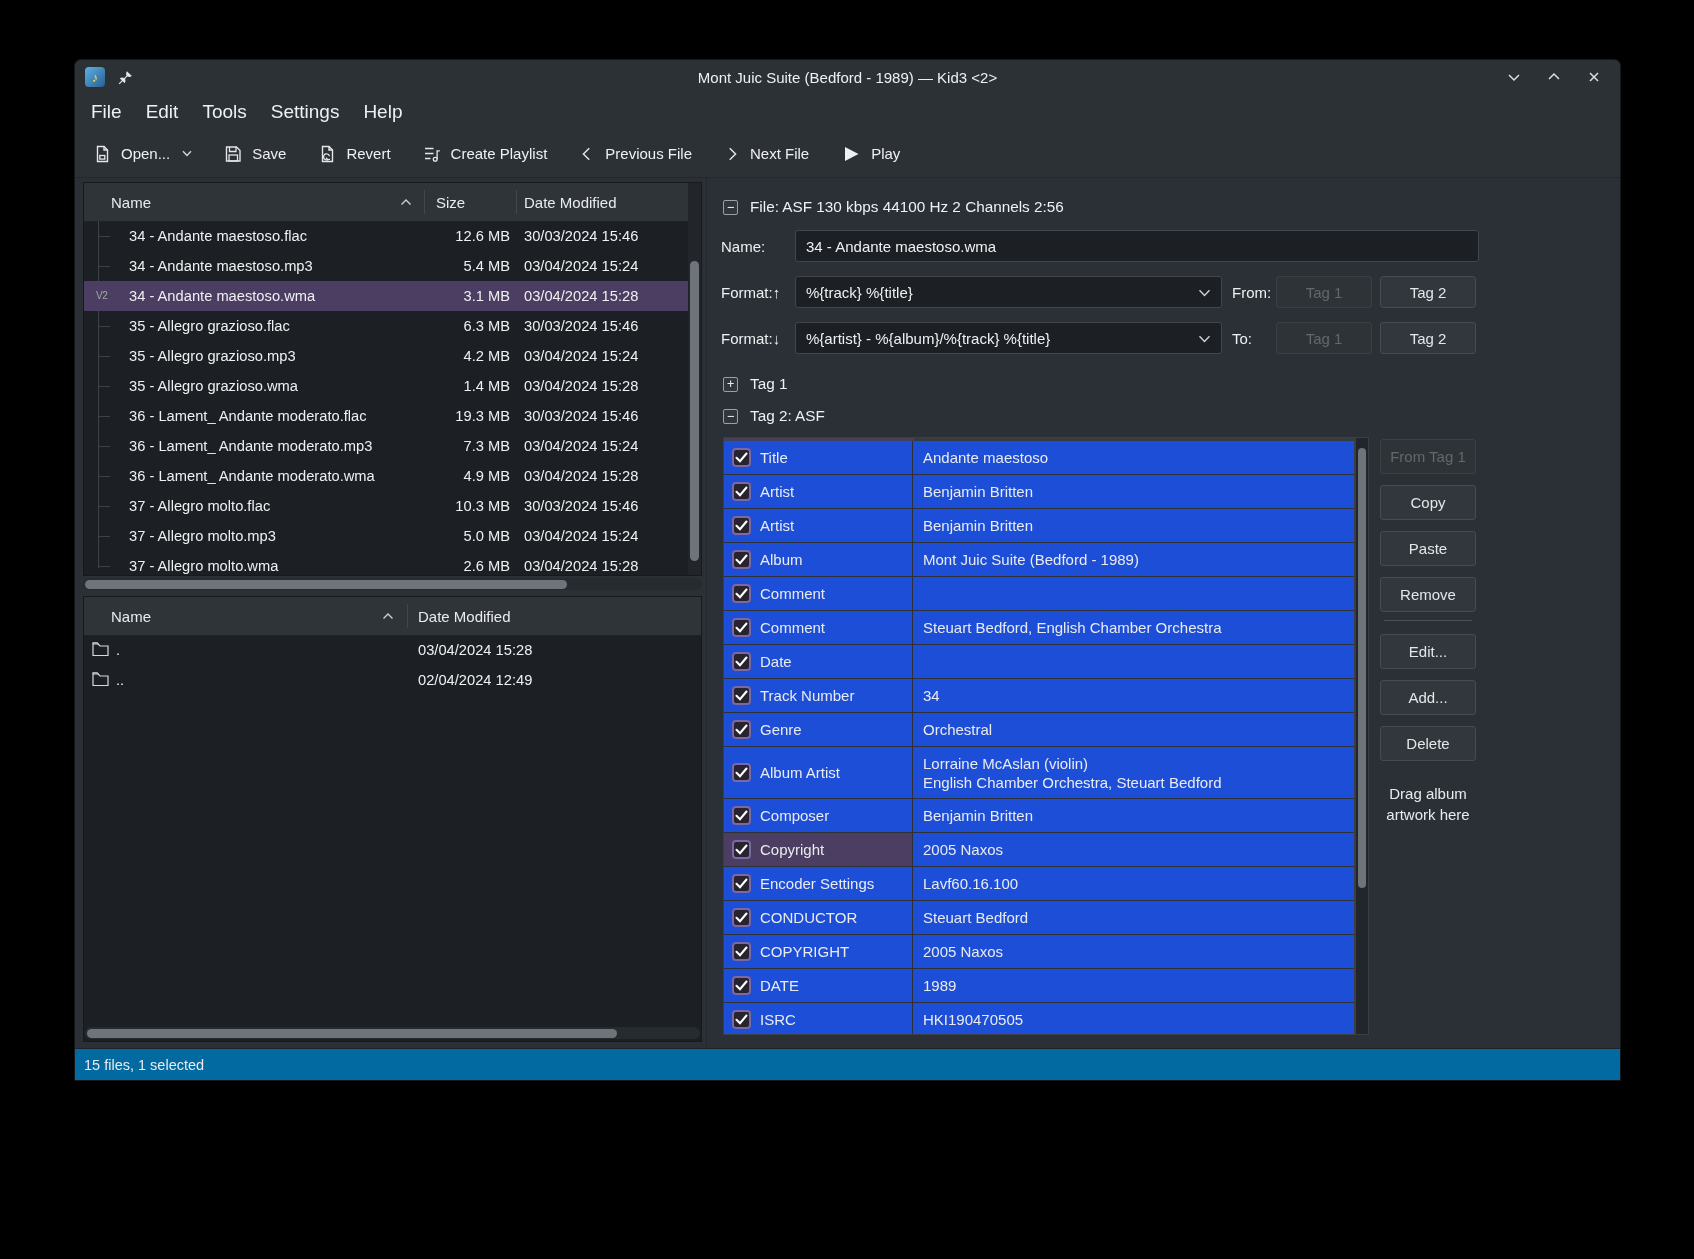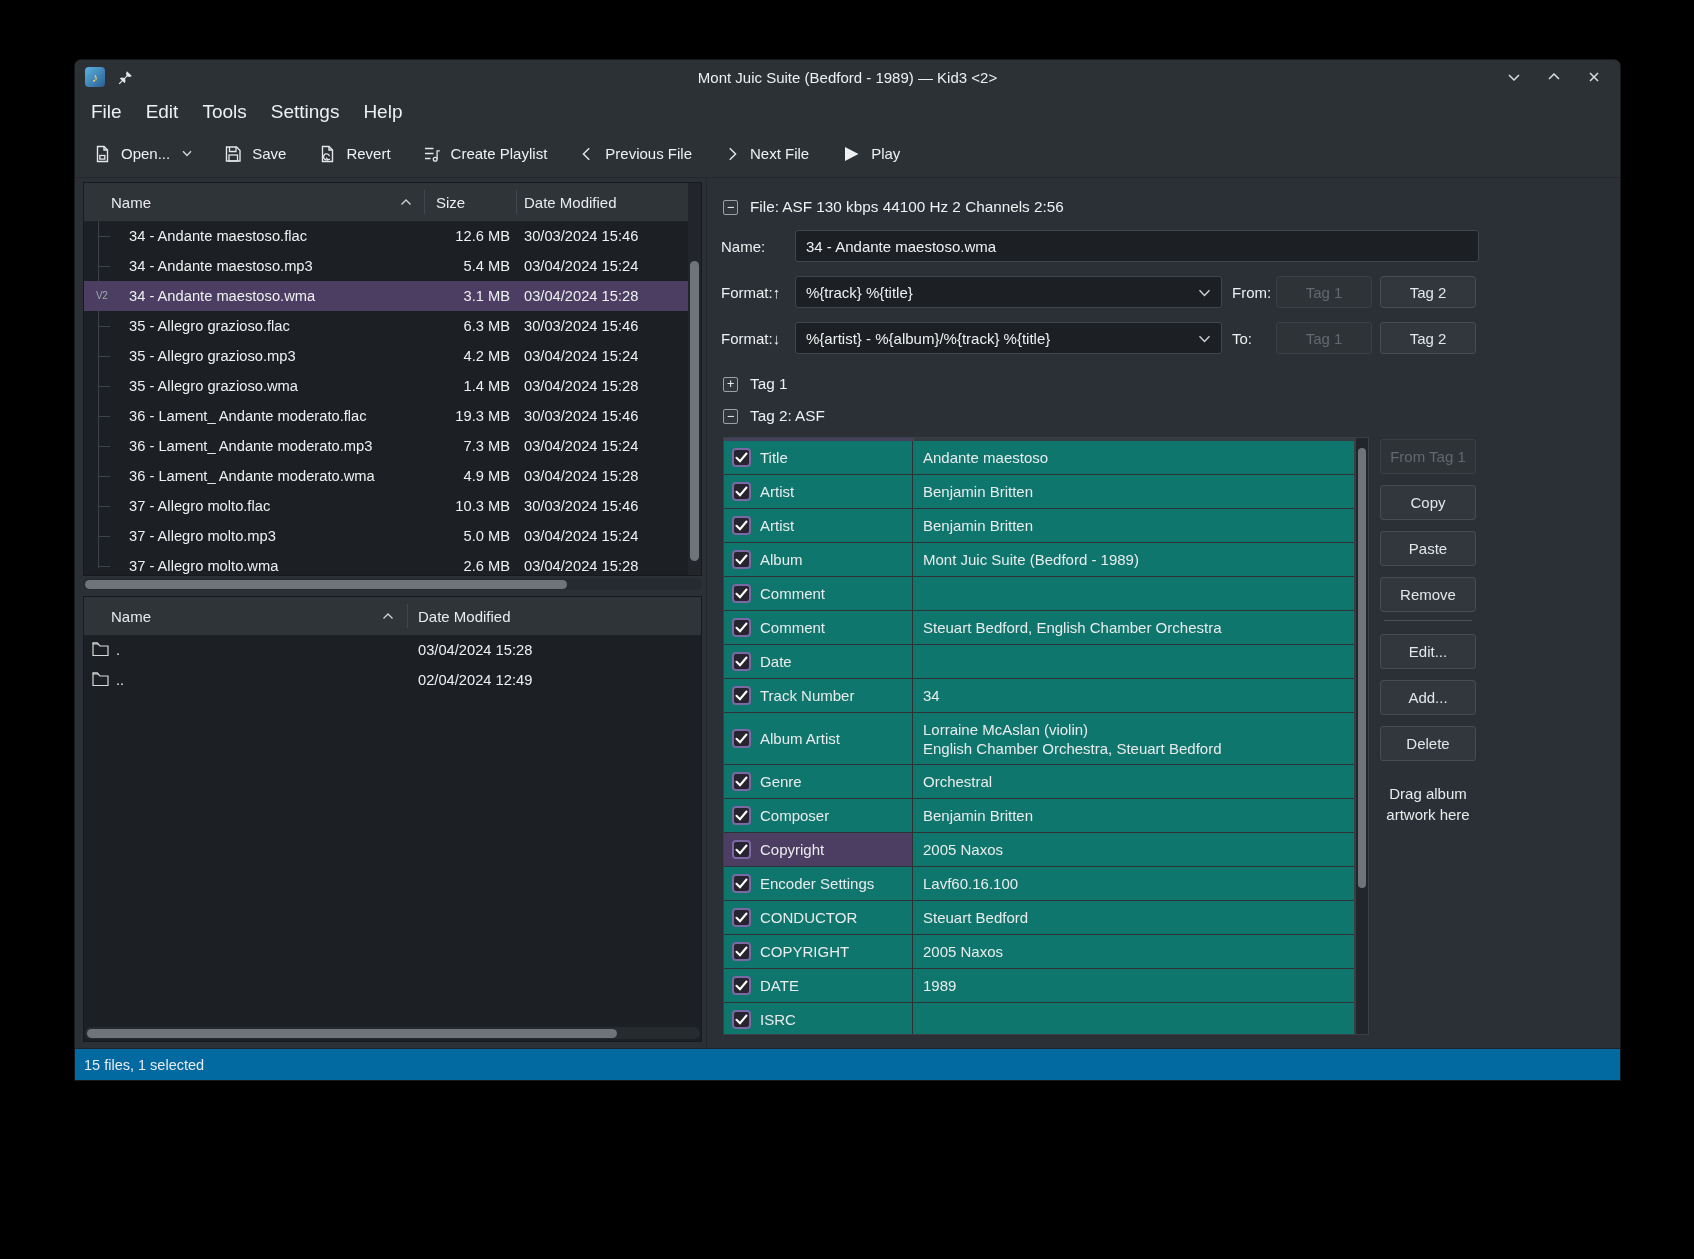--- a/index.html
+++ b/index.html
@@ -67,21 +67,21 @@
   .text-input{position:absolute;left:720px;top:170px;width:684px;height:32px;background:#1c2024;border:1px solid #41464d;border-radius:3px;box-sizing:border-box;display:flex;align-items:center;padding-left:10px;font-size:15px;}
   .combo{position:absolute;left:720px;width:427px;height:32px;background:#1c2024;border:1px solid #41464d;border-radius:3px;box-sizing:border-box;display:flex;align-items:center;padding:0 40px 0 10px;font-size:15px;}
   .combo .chev{position:absolute;right:10px;top:12px;}
   .btn{position:absolute;width:96px;background:#31373d;border:1px solid #474c52;border-radius:3px;display:flex;align-items:center;justify-content:center;font-size:15px;color:#e4e6e8;box-sizing:border-box;}
   .btn.h32{height:32px;}
   .btn.h35{height:35px;}
   .btn.disabled{background:#2e3338;border-color:#3b4046;color:#62686d;}
   .side-sep{position:absolute;left:1309px;top:560px;width:88px;height:1px;background:#4b5056;}
   .artwork-hint{position:absolute;left:1295px;top:723px;width:116px;text-align:center;font-size:15px;line-height:21px;color:#e9ebed;}
   
-  .tag-table{position:absolute;left:648px;top:377px;width:632px;height:598px;background:#0f766e;border:1px solid #3a3f45;box-sizing:border-box;overflow:hidden;}
+  .tag-table{position:absolute;left:648px;top:377px;width:632px;height:598px;background:#1d4ed8;border:1px solid #3a3f45;box-sizing:border-box;overflow:hidden;}
   .tt-strip-l{position:absolute;left:0;top:0;width:190px;height:3px;background:#46405a;}
   .tt-strip-r{position:absolute;left:190px;top:0;right:0;height:3px;background:#363b41;}
   .trows{position:absolute;left:0;top:3px;width:630px;}
   .trow{position:relative;display:flex;height:34px;border-bottom:1px solid #2d3136;box-sizing:border-box;}
   .trow.tall{height:52px;}
   .tname{width:189px;flex:none;position:relative;border-right:1px solid #2d3136;display:flex;align-items:center;box-sizing:border-box;}
   .tname.selected{background:#4c3d62;}
   .cb{position:absolute;left:8px;top:50%;margin-top:-10px;width:19px;height:19px;border:2px solid #7c68a4;border-radius:4px;background:#27232f;box-sizing:border-box;display:flex;align-items:center;justify-content:center;}
   .tlabel{margin-left:36px;font-size:15px;white-space:nowrap;color:#e9ebed;}
   .tval{flex:1;display:flex;align-items:center;padding-left:10px;font-size:15px;white-space:pre-line;line-height:19px;color:#e9ebed;}
@@ -487,52 +487,52 @@
             <span class="cb">
               <svg width="13" height="11" viewBox="0 0 13 11">
                 <path d="M1.5 5.8 L5 9.2 L11.5 1.5" stroke="#ffffff" stroke-width="2.1" fill="none" stroke-linecap="round"></path>
               </svg>
             </span>
             <span class="tlabel">Track Number</span>
           </div>
           <div class="tval">34</div>
         </div>
 
+        <div class="trow">
+          <div class="tname">
+            <span class="cb">
+              <svg width="13" height="11" viewBox="0 0 13 11">
+                <path d="M1.5 5.8 L5 9.2 L11.5 1.5" stroke="#ffffff" stroke-width="2.1" fill="none" stroke-linecap="round"></path>
+              </svg>
+            </span>
+            <span class="tlabel">Genre</span>
+          </div>
+          <div class="tval">Orchestral</div>
+        </div>
+
         <div class="trow tall">
           <div class="tname">
             <span class="cb">
               <svg width="13" height="11" viewBox="0 0 13 11">
                 <path d="M1.5 5.8 L5 9.2 L11.5 1.5" stroke="#ffffff" stroke-width="2.1" fill="none" stroke-linecap="round"></path>
               </svg>
             </span>
             <span class="tlabel">Album Artist</span>
           </div>
           <div class="tval">Lorraine McAslan (violin)
 English Chamber Orchestra, Steuart Bedford</div>
         </div>
 
         <div class="trow">
           <div class="tname">
             <span class="cb">
               <svg width="13" height="11" viewBox="0 0 13 11">
                 <path d="M1.5 5.8 L5 9.2 L11.5 1.5" stroke="#ffffff" stroke-width="2.1" fill="none" stroke-linecap="round"></path>
               </svg>
             </span>
-            <span class="tlabel">Genre</span>
-          </div>
-          <div class="tval">Orchestral</div>
-        </div>
-
-        <div class="trow">
-          <div class="tname">
-            <span class="cb">
-              <svg width="13" height="11" viewBox="0 0 13 11">
-                <path d="M1.5 5.8 L5 9.2 L11.5 1.5" stroke="#ffffff" stroke-width="2.1" fill="none" stroke-linecap="round"></path>
-              </svg>
-            </span>
             <span class="tlabel">Composer</span>
           </div>
           <div class="tval">Benjamin Britten</div>
         </div>
 
         <div class="trow">
           <div class="tname selected">
             <span class="cb">
               <svg width="13" height="11" viewBox="0 0 13 11">
                 <path d="M1.5 5.8 L5 9.2 L11.5 1.5" stroke="#ffffff" stroke-width="2.1" fill="none" stroke-linecap="round"></path>
@@ -593,20 +593,21 @@
 
         <div class="trow">
           <div class="tname">
             <span class="cb">
               <svg width="13" height="11" viewBox="0 0 13 11">
                 <path d="M1.5 5.8 L5 9.2 L11.5 1.5" stroke="#ffffff" stroke-width="2.1" fill="none" stroke-linecap="round"></path>
               </svg>
             </span>
             <span class="tlabel">ISRC</span>
           </div>
+          <div class="tval">HKI190470505</div>
         </div>
       </div>
   </div>
   <div class="tt-scroll">
     <div class="tt-thumb"></div>
   </div>
 
   <div class="btn h35 disabled" style="left:1305px;top:379px;">From Tag 1</div>
   <div class="btn h35" style="left:1305px;top:425px;">Copy</div>
   <div class="btn h35" style="left:1305px;top:471px;">Paste</div>

